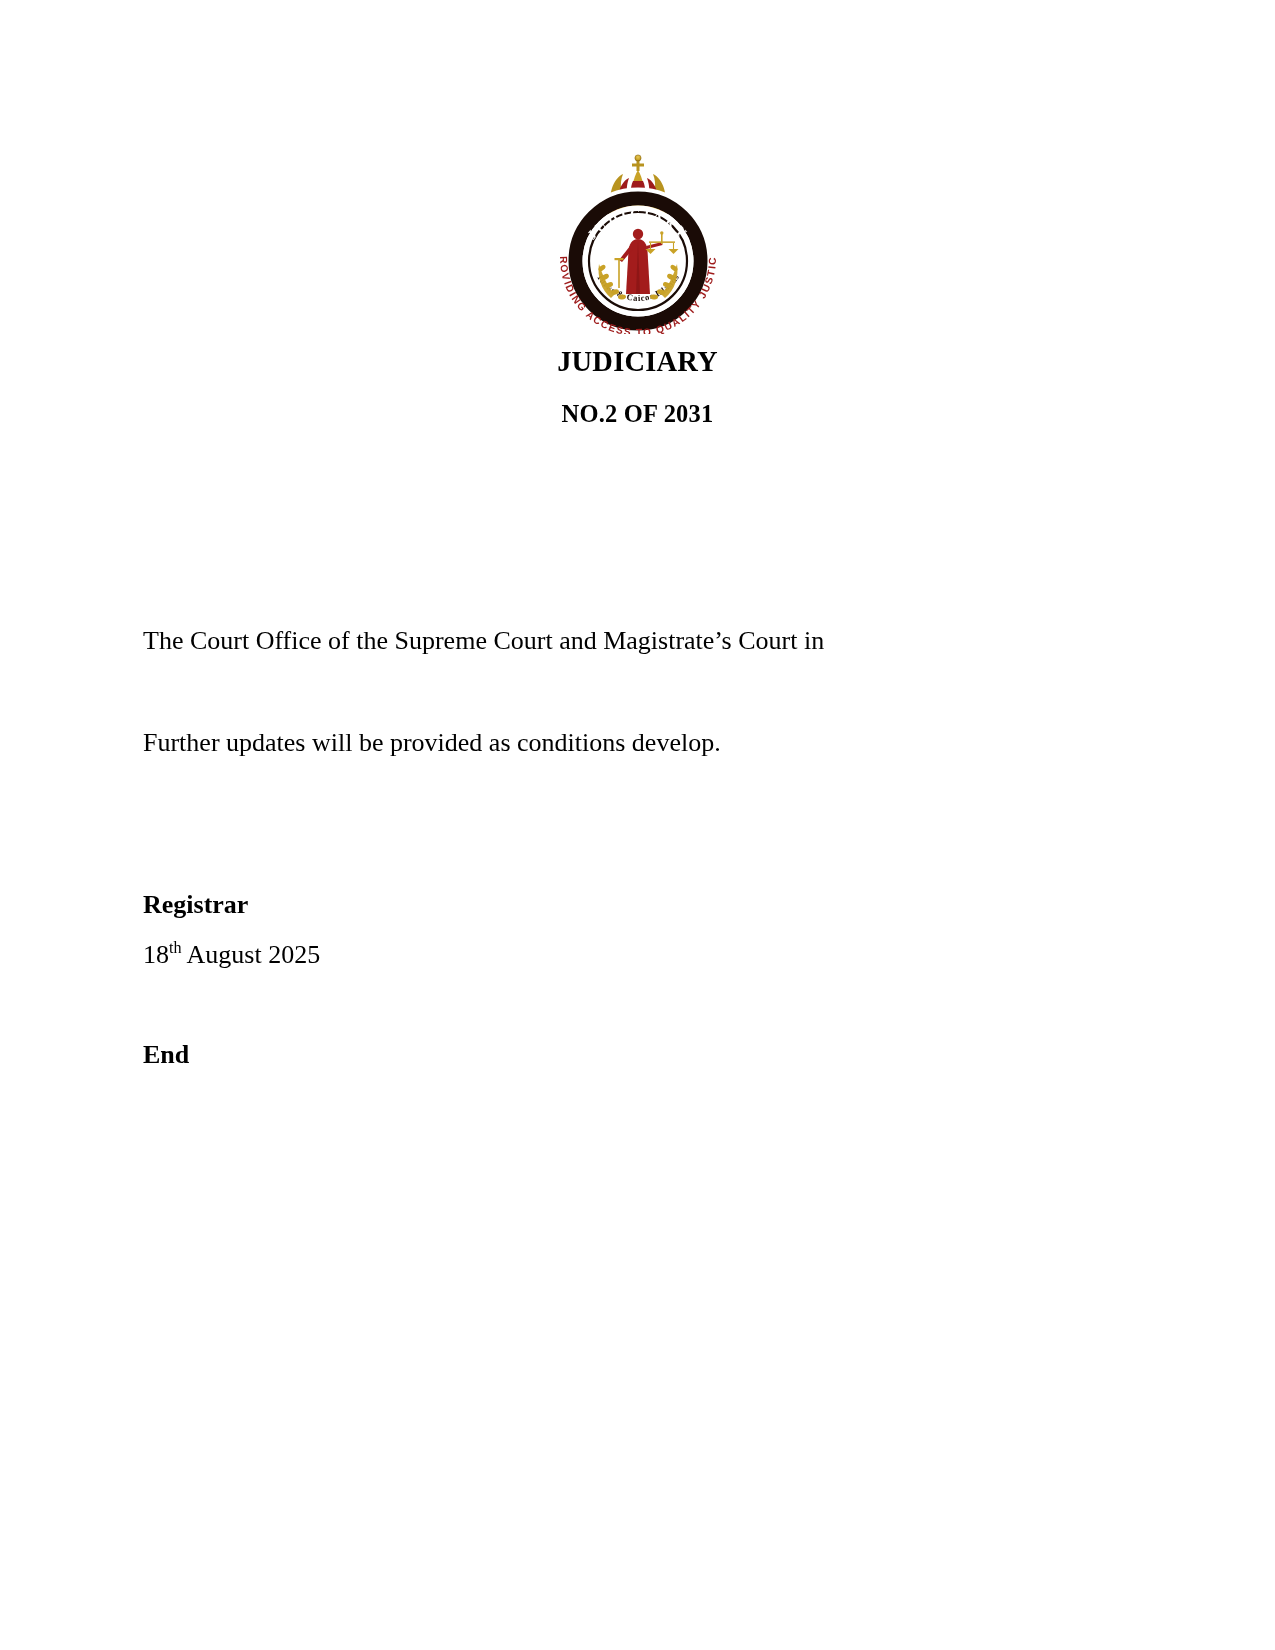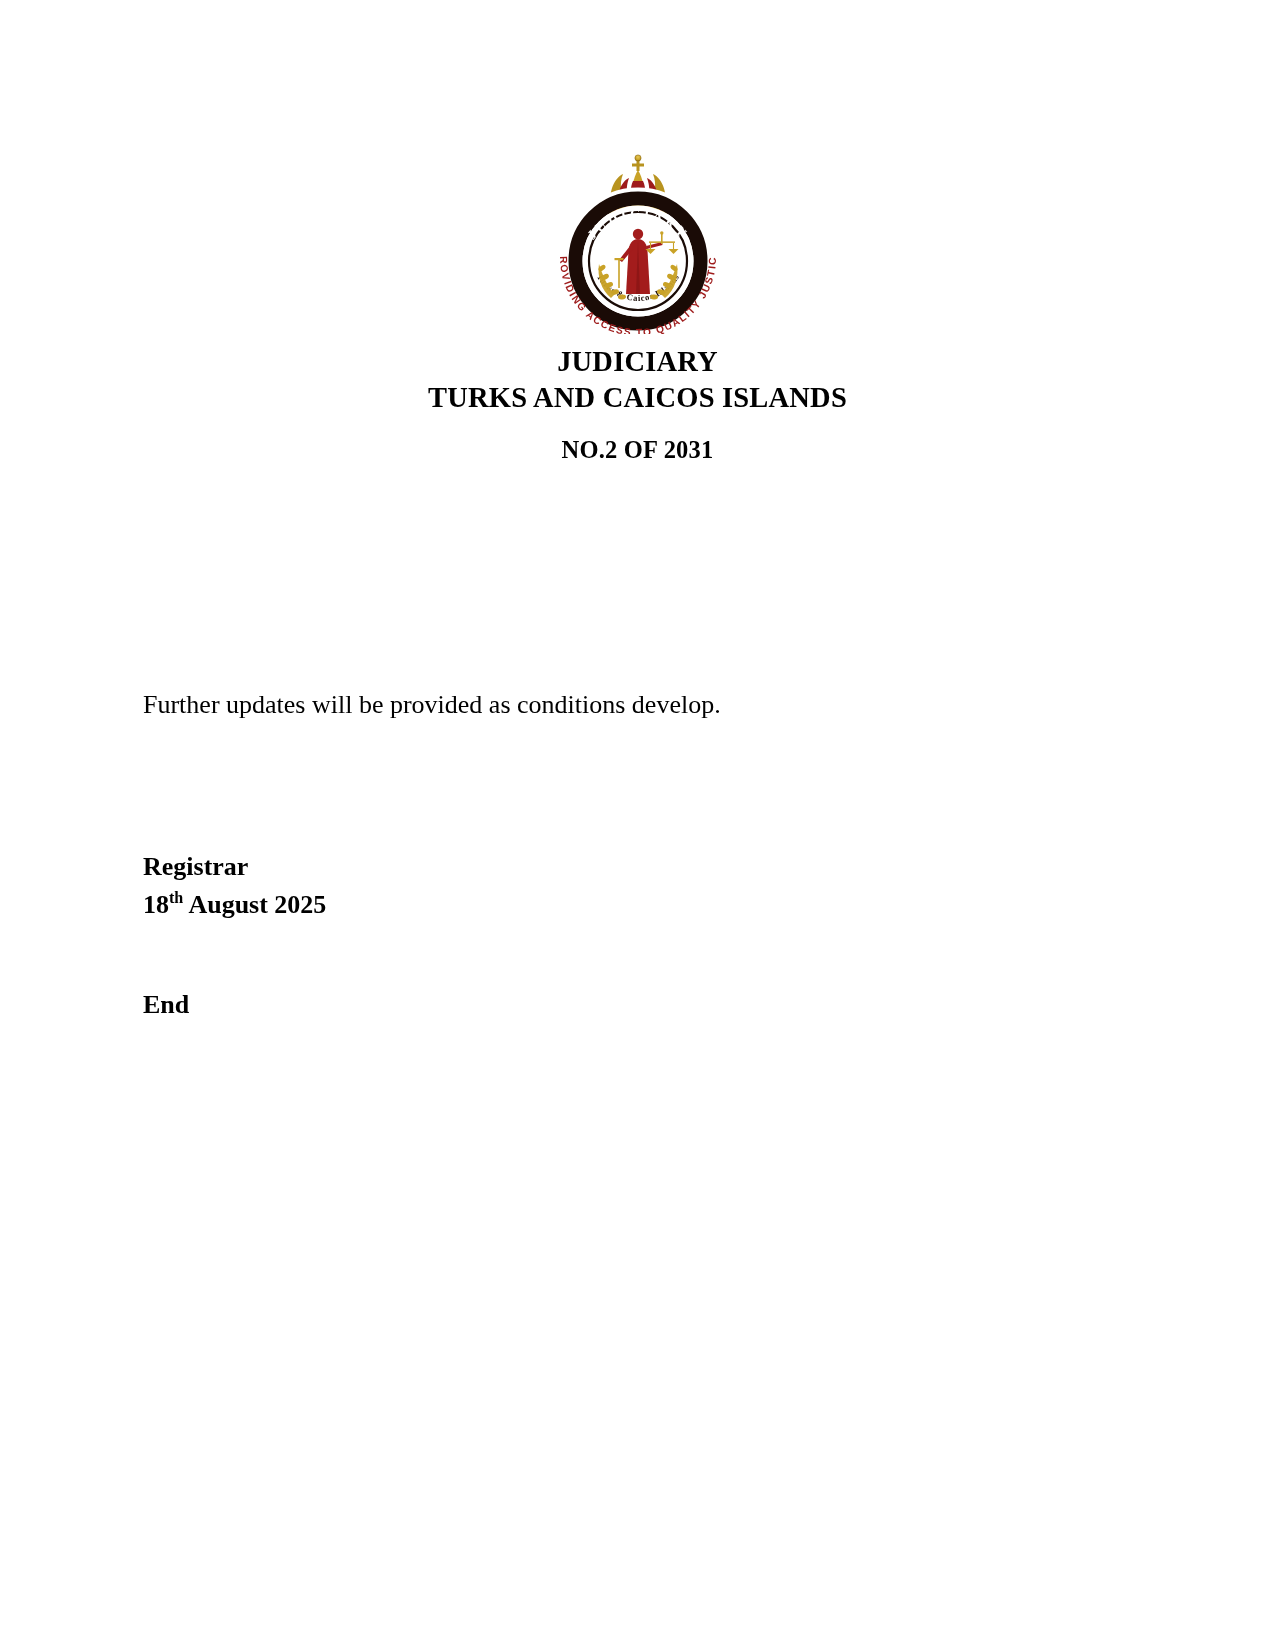--- a/index.html
+++ b/index.html
@@ -85,21 +85,21 @@
   .spacer-3 { height: 66px; }
   .spacer-4 { height: 62px; }
   .sup-caps {
     font-size: 0.66em;
     vertical-align: super;
     line-height: 0;
     font-weight: bold;
   }
   .bold { font-weight: bold; }
   .sig-name { font-weight: bold; }
-  .sig-date { font-weight: bold; }
+  .sig-date { font-weight: normal; margin-top: 12px; }
   .sig-date sup {
     font-size: 0.62em;
     vertical-align: super;
     line-height: 0;
   }
   .end-word { font-weight: bold; }
 </style>
 </head>
 <body>
 
@@ -193,26 +193,26 @@
           <path d="M 100.5 101 L 110.5 101 L 105.5 106 Z" fill="#c9a227"></path>
           <path d="M 123.5 101 L 133.5 101 L 128.5 106 Z" fill="#c9a227"></path>
           <circle cx="116.8" cy="85" r="1.7" fill="#c9a227"></circle>
         </g>
       </svg>
     </div>
   </div>
 
   <div class="headings">
     <div class="h-line h-judiciary">JUDICIARY</div>
-    <div class="h-line h-country">TURKS AND CAICOS ISLANDS</div>
     <div class="h-line h-number">NO.2 OF 2031</div>
   </div>
 
   <div class="body-block">
 
+    <p class="para line">The Court Office of the Supreme Court and Magistrate’s Court in</p>
 
 
 
     <div class="spacer-1"></div>
 
     <p class="para">Further updates will be provided as conditions develop.</p>
 
     <div class="spacer-2"></div>
 
 

